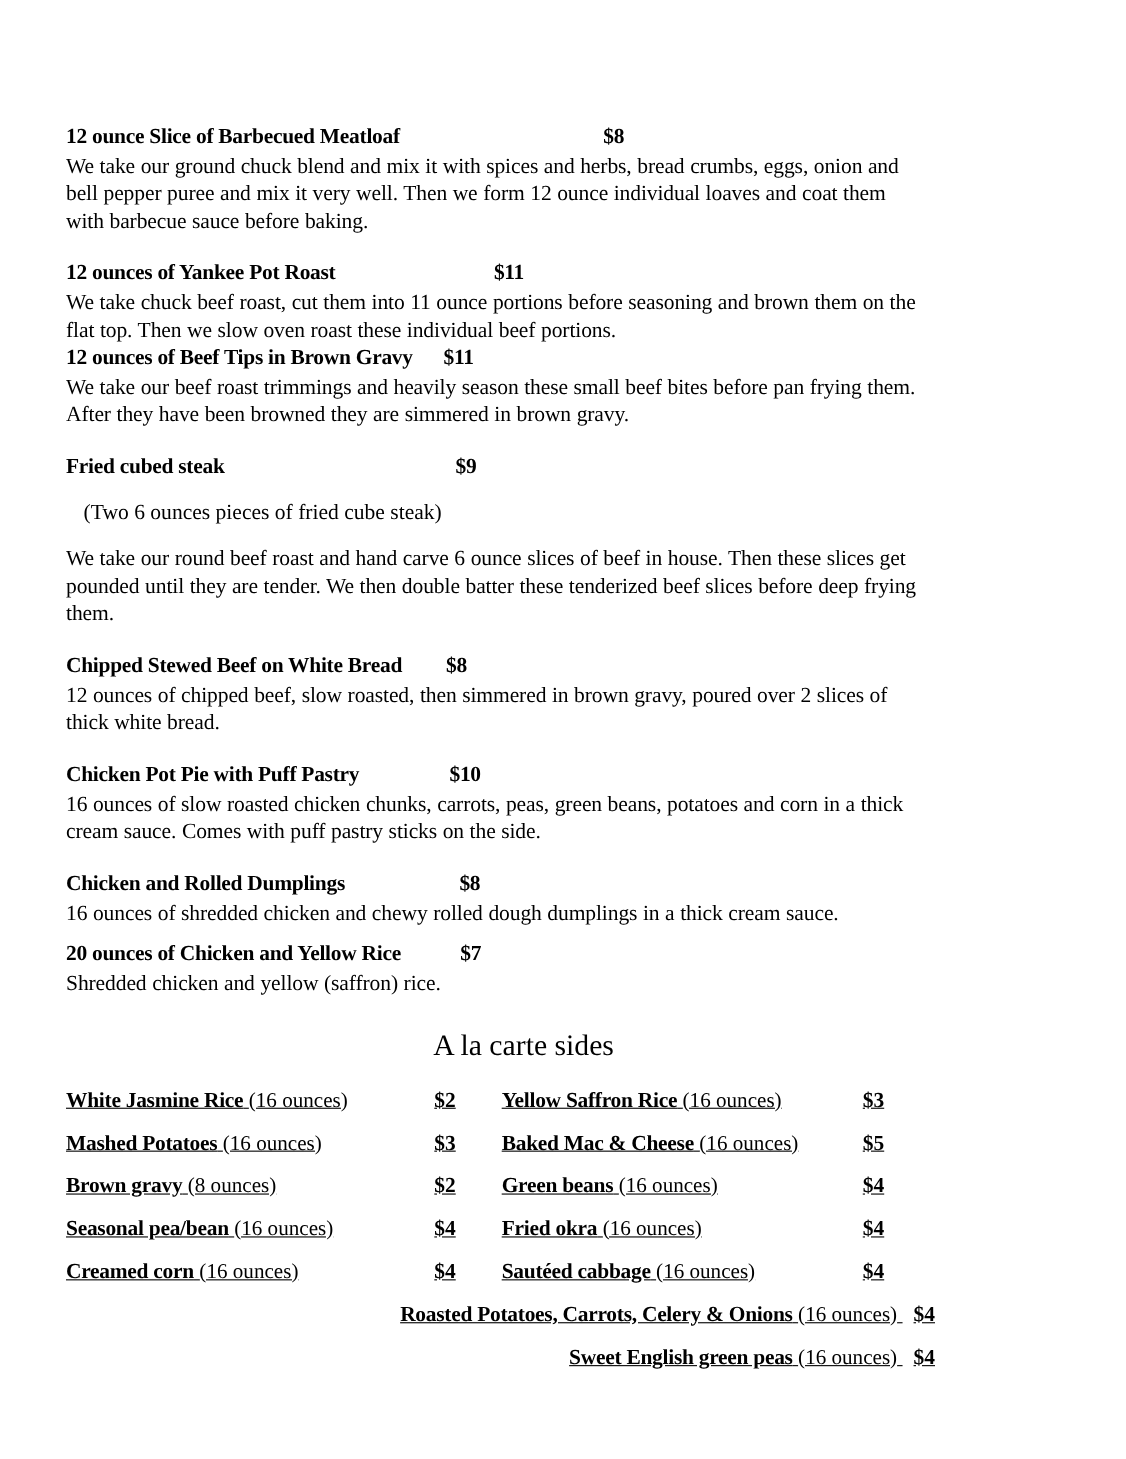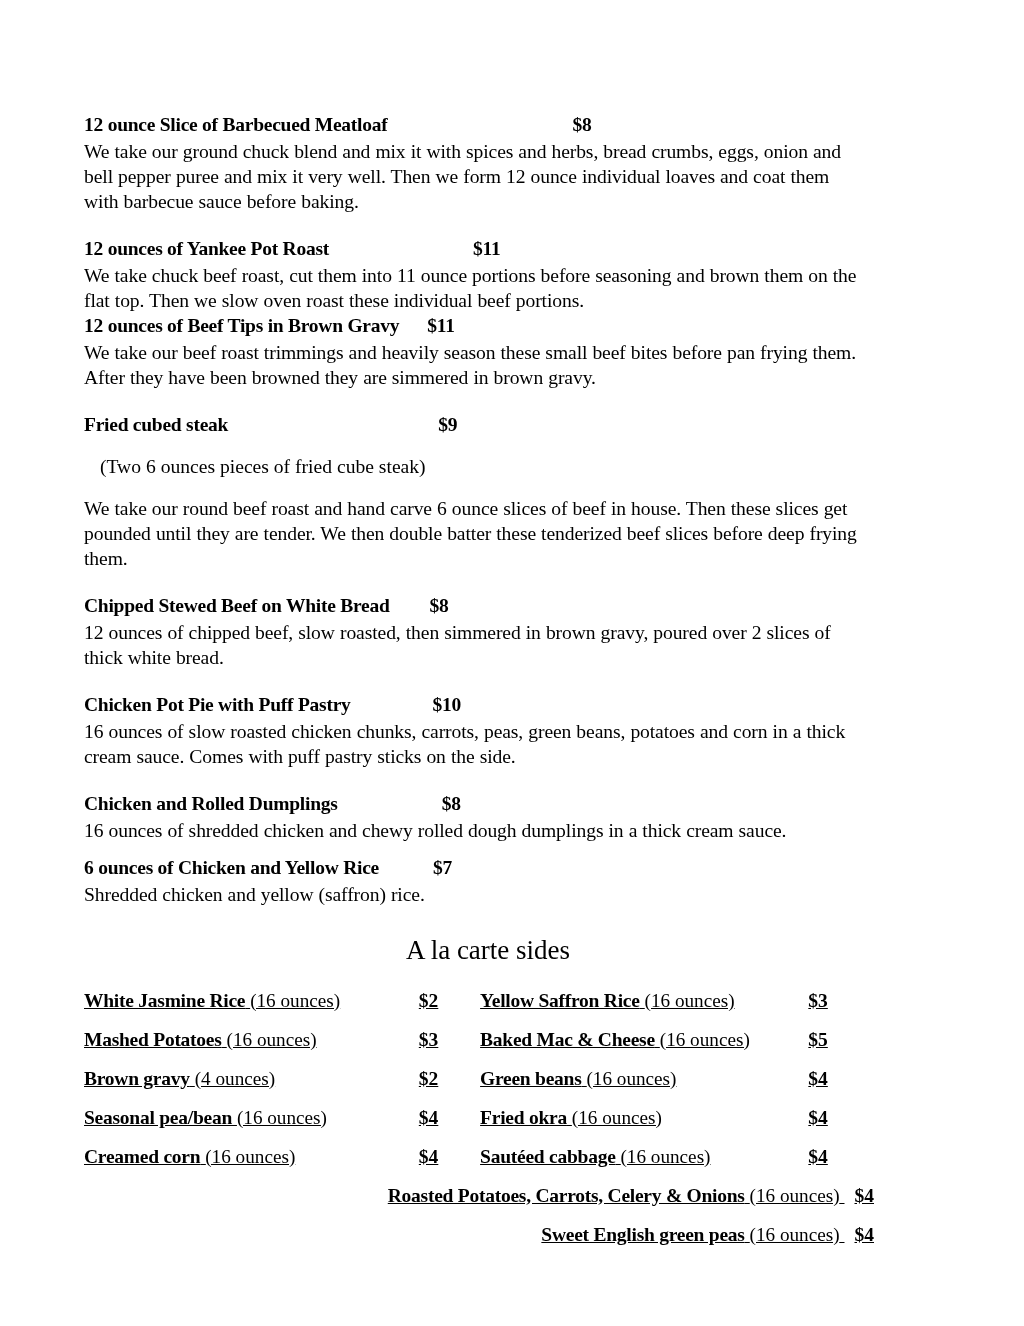--- a/index.html
+++ b/index.html
@@ -15,21 +15,21 @@
     color: #000000;
     -webkit-font-smoothing: antialiased;
   }
 
   .page {
     position: relative;
     width: 1024px;
     height: 1326px;
     background: #ffffff;
     box-sizing: border-box;
-    padding: 112px 126px 0 84px;
+    padding: 112px 126px 0 60px;
   }
 
   
   .entree-list {
     width: 778px;
   }
   .entree {
     margin: 0 0 22px 0;
   }
 
@@ -143,21 +143,21 @@
       </div>
       <div class="entree">
         <div class="entree-head"><span class="entree-name">Chicken Pot Pie with Puff Pastry</span><span class="sp" style="width: 82px;">&nbsp;</span><span class="entree-price">$10</span></div>
         <p class="entree-desc">16 ounces of slow roasted chicken chunks, carrots, peas, green beans, potatoes and corn in a thick cream sauce. Comes with puff pastry sticks on the side.</p>
       </div>
       <div class="entree" style="margin-bottom: 12px;">
         <div class="entree-head"><span class="entree-name">Chicken and Rolled Dumplings</span><span class="sp" style="width: 104px;">&nbsp;</span><span class="entree-price">$8</span></div>
         <p class="entree-desc">16 ounces of shredded chicken and chewy rolled dough dumplings in a thick cream sauce.</p>
       </div>
       <div class="entree" style="margin-bottom: 0px;">
-        <div class="entree-head"><span class="entree-name">6 ounces of Chicken and Yellow Rice</span><span class="sp" style="width: 54px;">&nbsp;</span><span class="entree-price">$7</span></div>
+        <div class="entree-head"><span class="entree-name">20 ounces of Chicken and Yellow Rice</span><span class="sp" style="width: 54px;">&nbsp;</span><span class="entree-price">$7</span></div>
         <p class="entree-desc">Shredded chicken and yellow (saffron) rice.</p>
       </div>
     </div>
 
   <h2 class="sides-title">A la carte sides</h2>
 
   <table class="sides">
     <colgroup>
       <col class="col-name-l">
         <col class="col-price-l">
@@ -171,21 +171,21 @@
           <td><span class="s-name">Yellow Saffron Rice</span> <span class="s-qty">(16 ounces)</span></td>
           <td><span class="s-price">$3</span></td>
         </tr>
         <tr>
           <td><span class="s-name">Mashed Potatoes</span> <span class="s-qty">(16 ounces)</span></td>
           <td><span class="s-price">$3</span></td>
           <td><span class="s-name">Baked Mac &amp; Cheese</span> <span class="s-qty">(16 ounces)</span></td>
           <td><span class="s-price">$5</span></td>
         </tr>
         <tr>
-          <td><span class="s-name">Brown gravy</span> <span class="s-qty">(4 ounces)</span></td>
+          <td><span class="s-name">Brown gravy</span> <span class="s-qty">(8 ounces)</span></td>
           <td><span class="s-price">$2</span></td>
           <td><span class="s-name">Green beans</span> <span class="s-qty">(16 ounces)</span></td>
           <td><span class="s-price">$4</span></td>
         </tr>
         <tr>
           <td><span class="s-name">Seasonal pea/bean</span> <span class="s-qty">(16 ounces)</span></td>
           <td><span class="s-price">$4</span></td>
           <td><span class="s-name">Fried okra</span> <span class="s-qty">(16 ounces)</span></td>
           <td><span class="s-price">$4</span></td>
         </tr>

